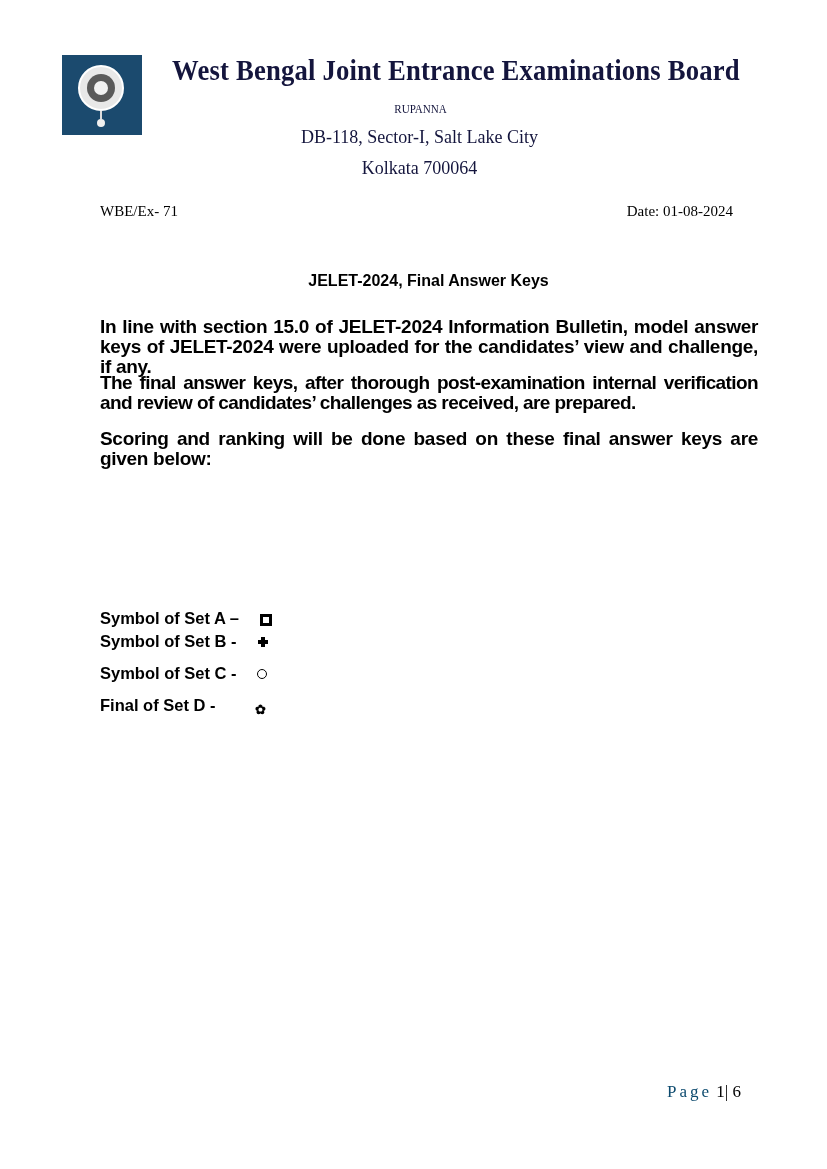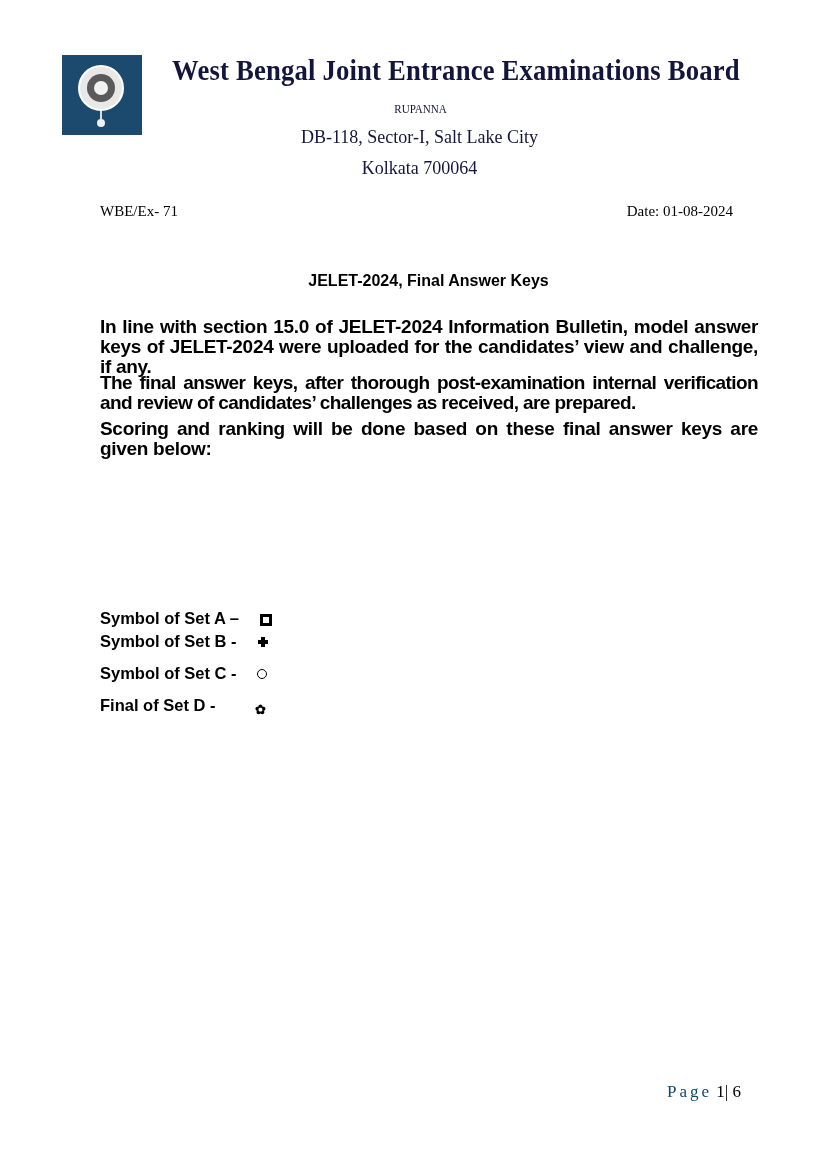--- a/index.html
+++ b/index.html
@@ -55,21 +55,21 @@
       font-family: "Liberation Sans", sans-serif; font-weight: bold; font-size: 16px;
     }
 
     .para {
       position: absolute; left: 100px; width: 658px;
       font-family: Liberation Sans, sans-serif; font-weight: bold; font-size: 19px;
       line-height: 20px; text-align: justify; letter-spacing: -0.3px;
     }
     .p1 { top: 317px; }
     .p2 { top: 373px; letter-spacing: -0.6px; }
-    .p3 { top: 419px; }
+    .p3 { top: 429px; }
 
     .sym-row {
       position: absolute; left: 100px; height: 22px;
       font-family: "Liberation Sans", sans-serif; font-weight: bold; font-size: 16.5px;
       white-space: nowrap;
       margin-top: 28px;
     }
     .sym-row .label { display: inline-block; width: 150px; }
     .sym-row .glyph { display: inline-block; position: absolute; top: 5px; }
     .r1 { top: 581px; } .r2 { top: 604px; } .r3 { top: 636px; } .r4 { top: 668px; }

